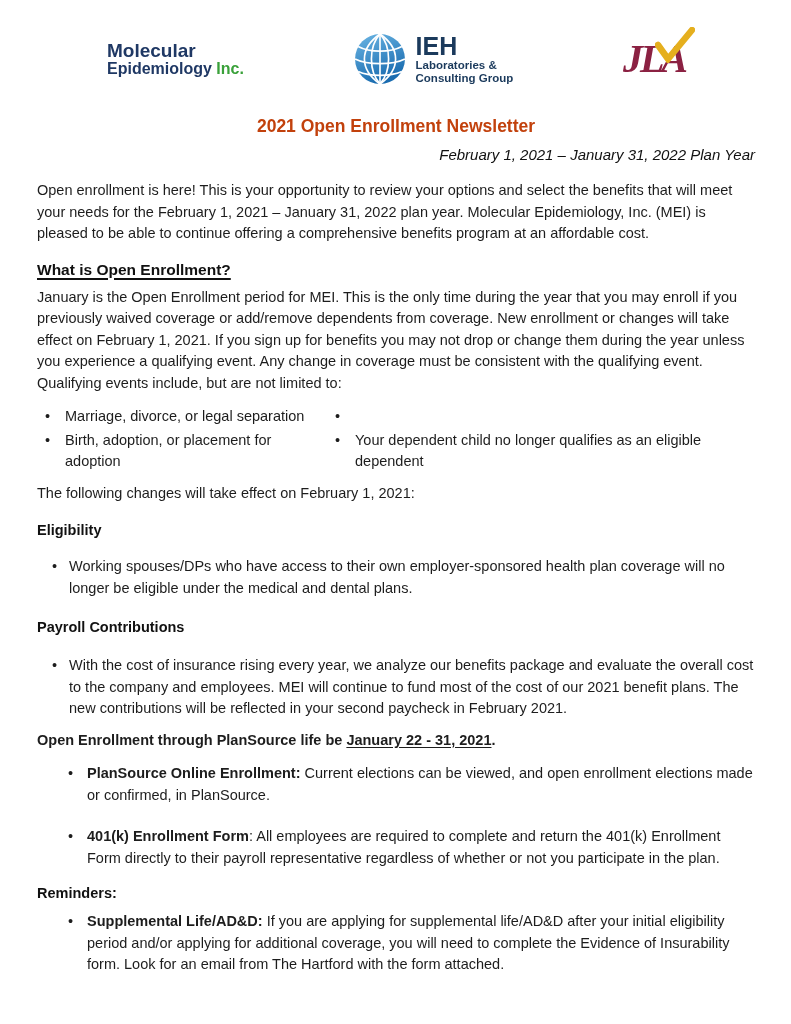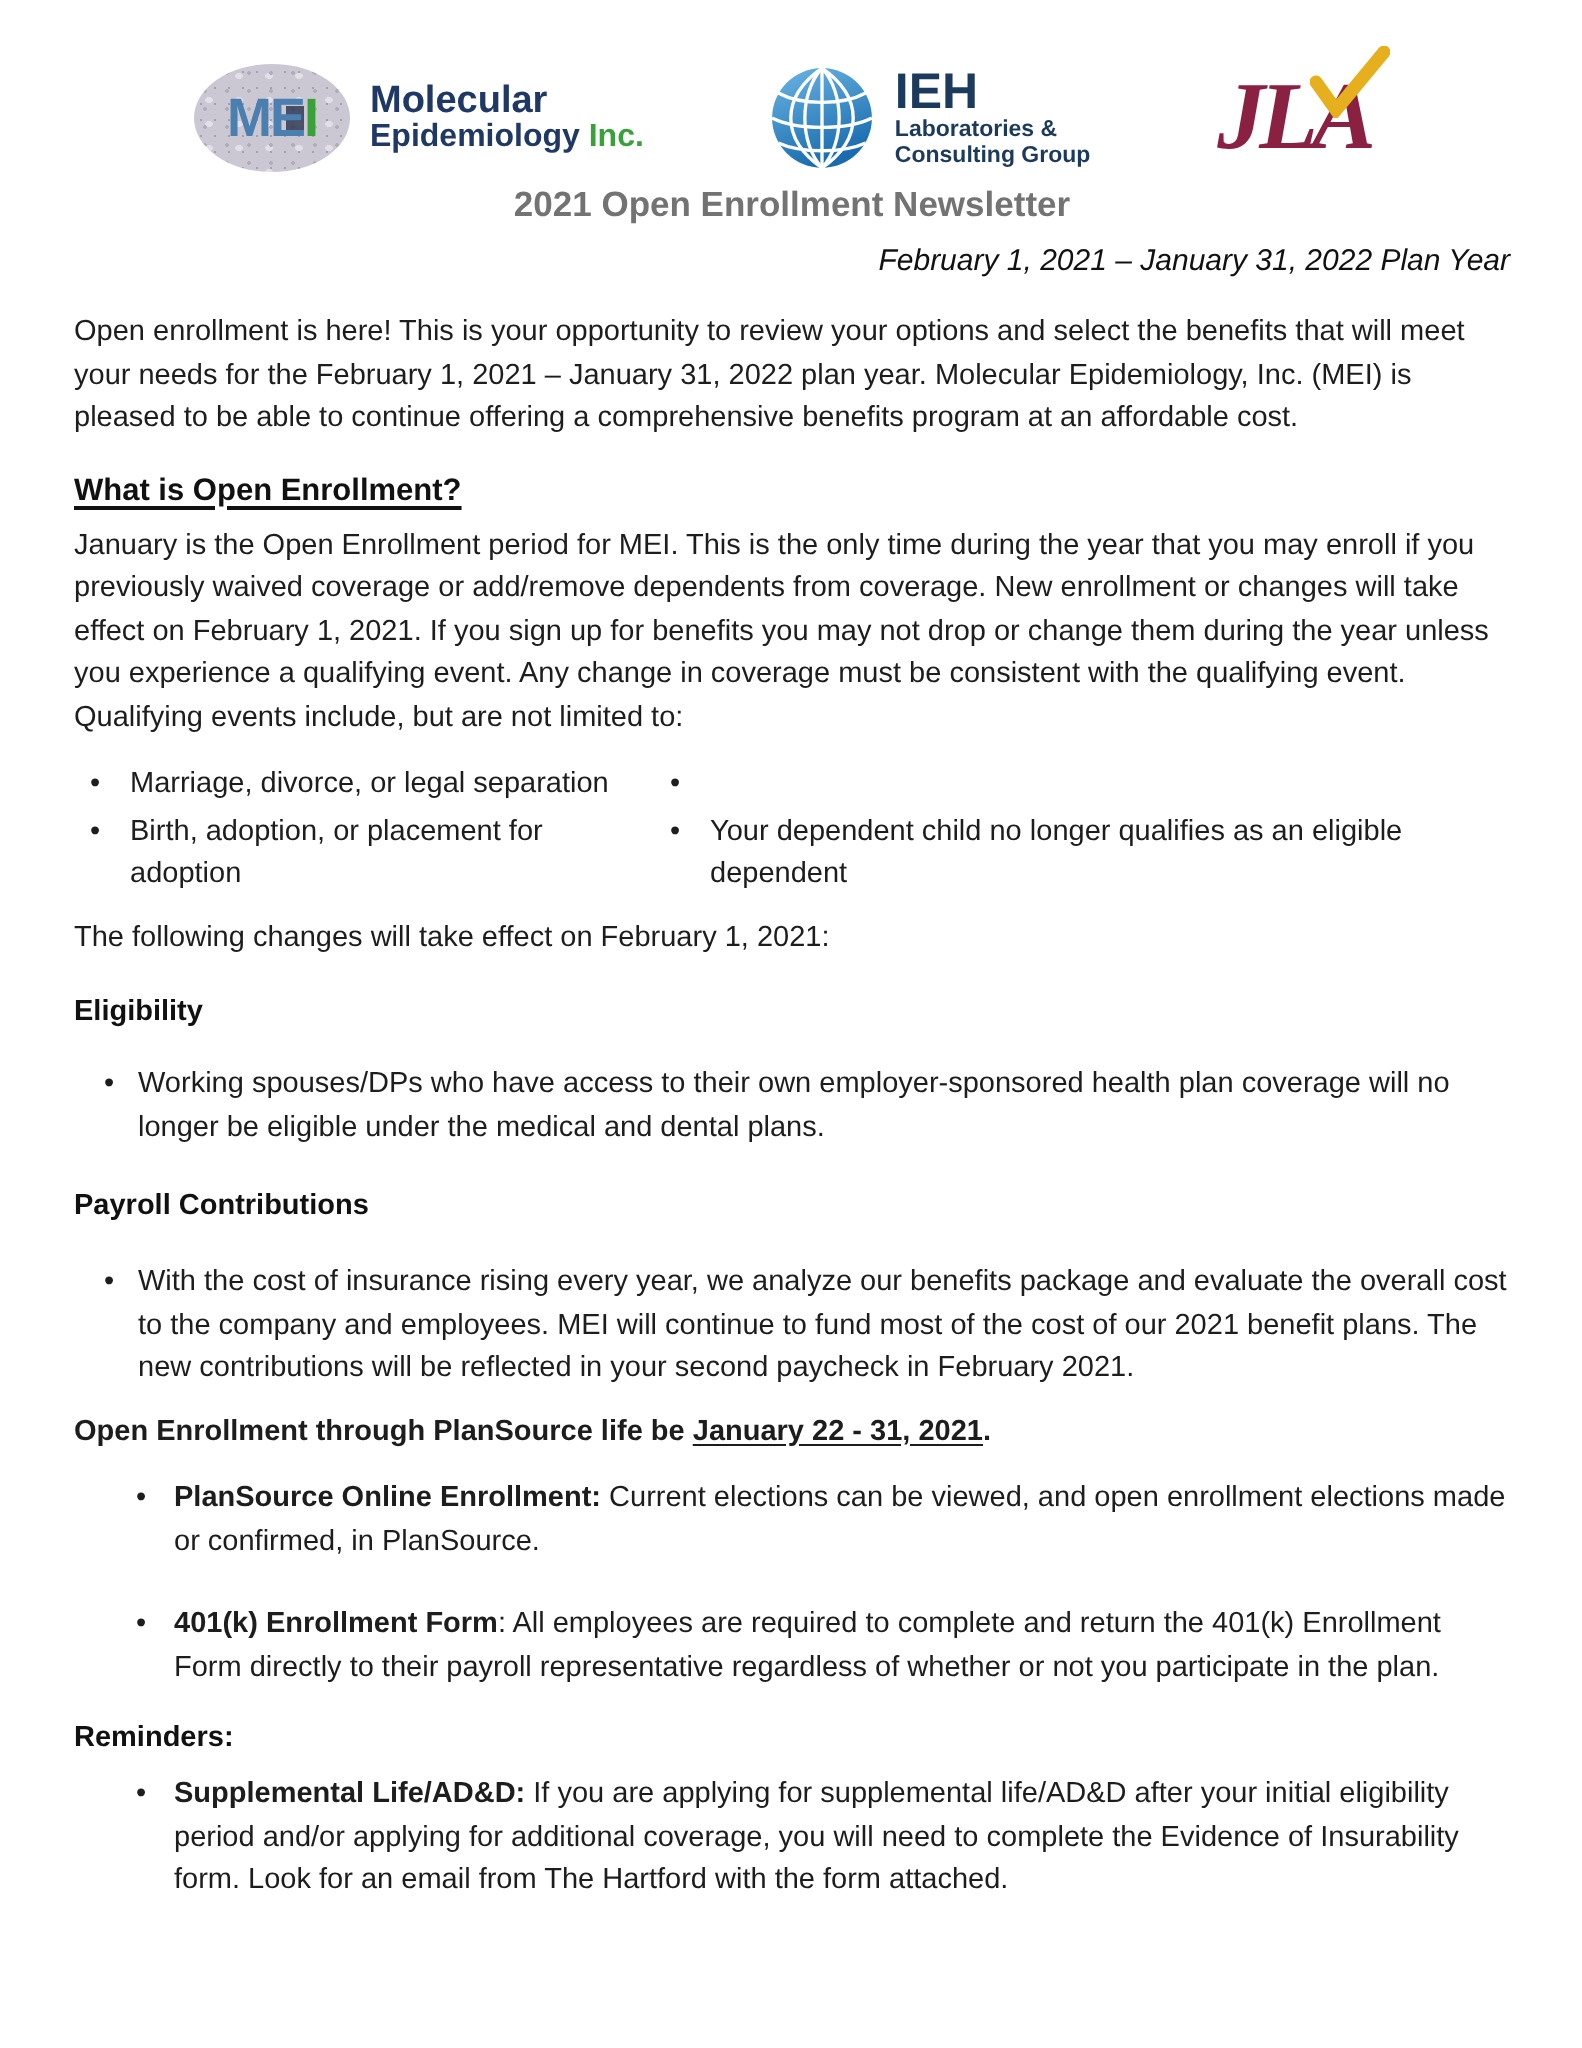--- a/index.html
+++ b/index.html
@@ -37,26 +37,26 @@
   .mei-inc { color:#3aa13a; }
 
   .ieh-globe { width:52px; height:52px; flex:0 0 auto; }
   .ieh-text { margin-left:10px; line-height:1.1; }
   .ieh-acronym { font-size:25px; font-weight:bold; color:#1b3a5c; line-height:1; }
   .ieh-sub { font-size:11.5px; font-weight:bold; color:#1b3a5c; }
 
   .jla { position:relative; padding-right:8px; }
   .jla-text {
     font-family:"Liberation Serif", serif; font-style:italic; font-weight:bold;
-    font-size:48px; color:#8b2142; letter-spacing:-3px; line-height:1;
+    font-size:40px; color:#8b2142; letter-spacing:-3px; line-height:1;
   }
   .jla-check { position:absolute; right:-2px; top:-12px; width:40px; height:36px; }
 
   
-  .doc-title { text-align:center; font-size:17.5px; font-weight:bold; color:#737373; }
+  .doc-title { text-align:center; font-size:17.5px; font-weight:bold; margin-top:24px; color:#c2410c; }
   .doc-subtitle { text-align:right; font-size:15px; font-weight:normal; font-style:italic; margin-top:9px; color:#111; }
 
   
   p.body, .bullet .btxt { font-size:14.5px; line-height:21.5px; }
   .intro { margin-top:17px; }
 
   h2.sect {
     font-size:15.5px; font-weight:bold; color:#111;
     text-decoration:underline; text-underline-offset:3px; text-decoration-thickness:1.5px;
     margin-top:16px;
@@ -82,24 +82,20 @@
   .mt16 { margin-top:16px; } .mt18 { margin-top:18px; } .mt20 { margin-top:20px; }
 </style>
 </head>
 <body>
 
 <div class="page">
 
   <div class="logo-row">
 
     <div class="logo">
-      <div class="mei-seal">
-        <span class="mei-chip"></span>
-        <span class="seal-txt"><span class="mei-me">ME</span><span class="mei-i">I</span></span>
-      </div>
       <div class="mei-text">
         <div class="mei-line1">Molecular</div>
         <div class="mei-line2"><span>Epidemiology</span><span class="mei-inc"> Inc.</span></div>
       </div>
     </div>
 
     <div class="logo">
       <svg class="ieh-globe" viewBox="0 0 50 50">
         <defs>
           <linearGradient id="iehg" x1="0" y1="0" x2="0.4" y2="1">

